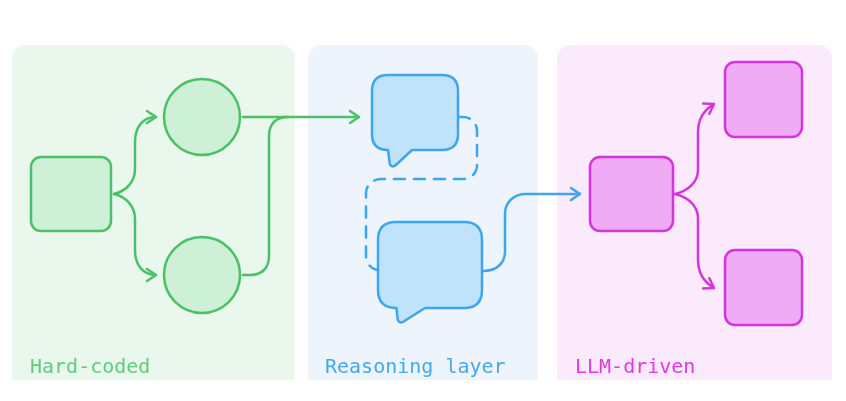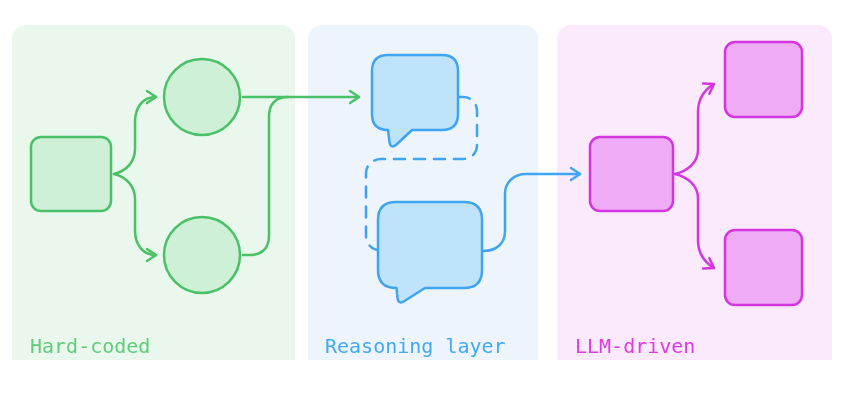--- a/index.html
+++ b/index.html
@@ -7,20 +7,21 @@
     padding: 0;
     background: #ffffff;
     font-family: "DejaVu Sans Mono", "Liberation Mono", monospace;
   }
   .canvas {
     position: relative;
     width: 846px;
     height: 360px;
     background: #ffffff;
     overflow: hidden;
+    margin-top: 20px;
   }
   svg { display: block; }
 
   
   .ln {
     fill: none;
     stroke-width: 2.5;
     stroke-linecap: round;
     stroke-linejoin: round;
   }

